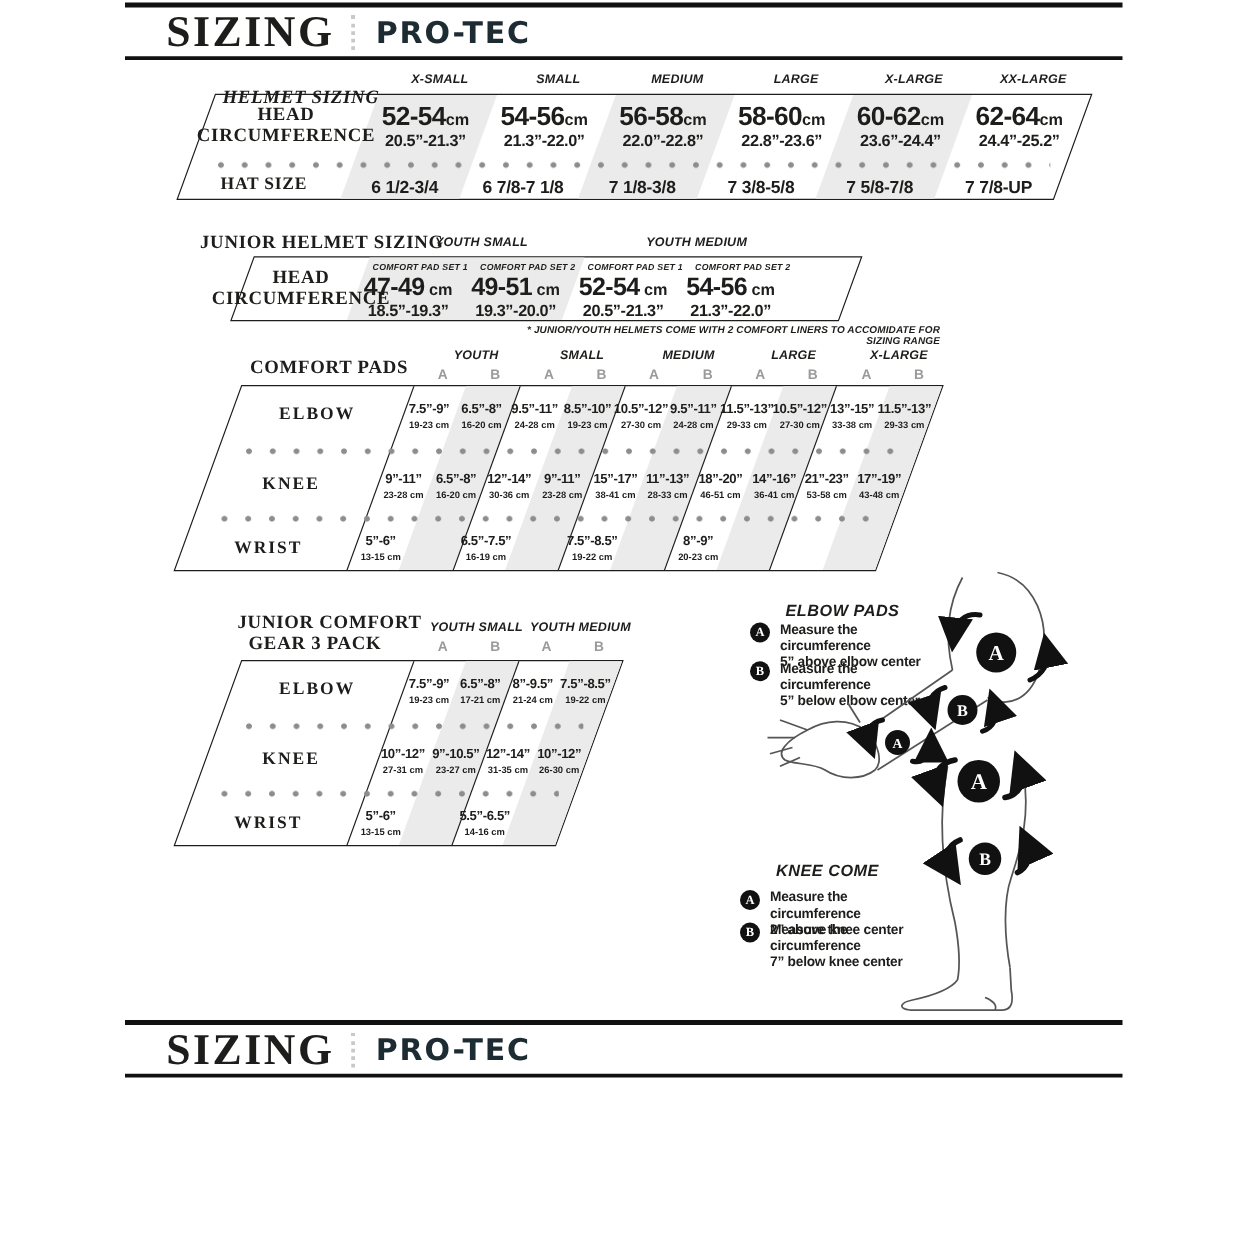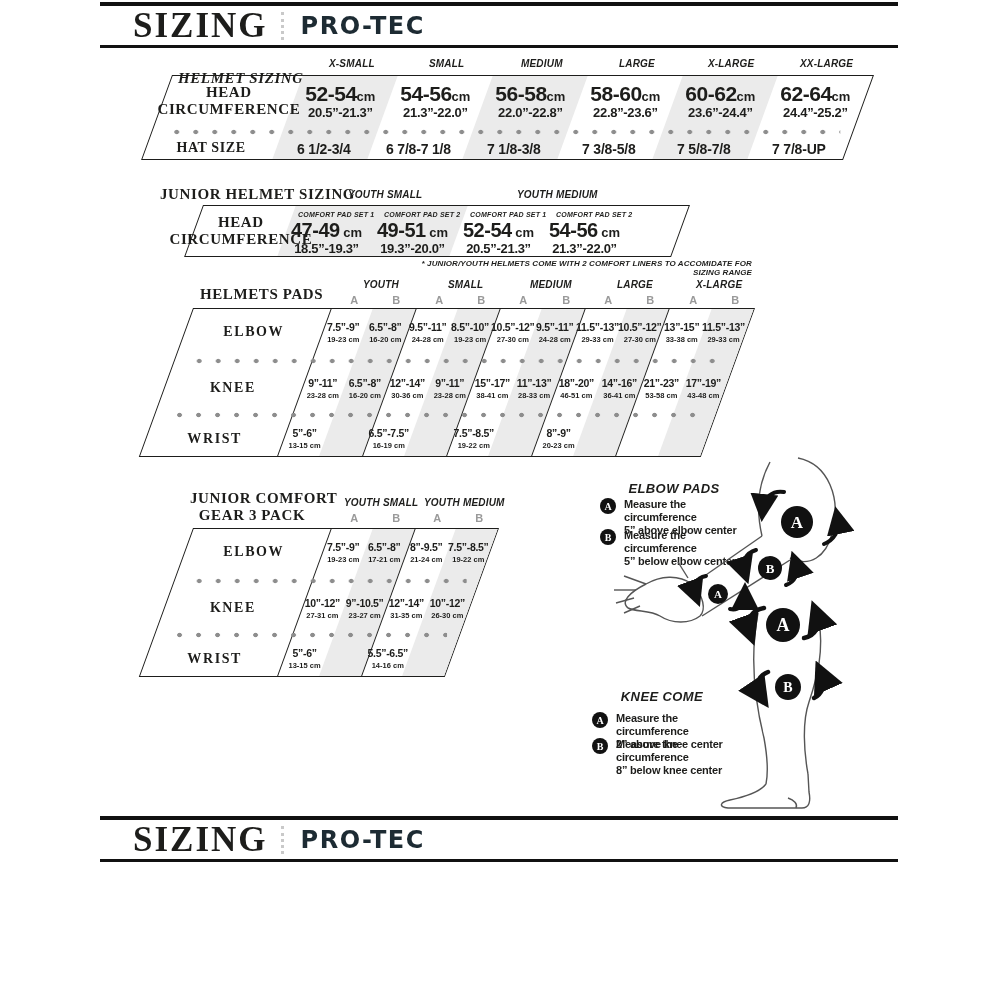--- a/index.html
+++ b/index.html
@@ -64,21 +64,21 @@
 <body>
 
 <div class="brandbar" style="top:2px;">
   <span class="brand-sizing">SIZING</span>
   <span class="brand-divider"></span>
   <span class="brand-protec">PRO-TEC</span>
 </div>
 
 <div class="abs section-title" style="left:178px; top:70px;font-style:italic;">HELMET SIZING</div>
 <div class="abs section-title" style="left:160px; top:186px;">JUNIOR HELMET SIZING</div>
-<div class="abs section-title" style="left:200px; top:286px;">HELMETS PADS</div>
+<div class="abs section-title" style="left:200px; top:286px;">COMFORT PADS</div>
 <div class="abs section-title" style="left:190px; top:490px; width:124px; text-align:center; line-height:1.1;">
   <div>JUNIOR COMFORT</div>
   <div>GEAR 3 PACK</div>
 </div>
 
 <div id="helmet-head" class="skewt" style="left:177px; top:55px; grid-template-columns:130px repeat(6,95px); grid-template-rows:16px;">
     <div class="cell" style="grid-area: 1 / 1;"></div>
     <div class="cell" style="grid-area: 1 / 2;">
       <span class="us sizehead">X-SMALL</span>
     </div>
@@ -552,21 +552,21 @@
   <span class="gbadge">A</span>
   <span class="gtext">
     <span>Measure the circumference</span><br>
     <span>2” above knee center</span>
   </span>
 </div>
 <div class="gitem" style="left:592px; top:738px; width:160px;">
   <span class="gbadge">B</span>
   <span class="gtext">
     <span>Measure the circumference</span><br>
-    <span>8” below knee center</span>
+    <span>7” below knee center</span>
   </span>
 </div>
 
 <svg class="abs" style="left:590px; top:450px;" width="300" height="365" viewBox="0 0 300 365">
   <defs>
     <marker id="ah" markerWidth="7" markerHeight="7" refX="3.5" refY="3.5" orient="auto">
       <path d="M0 0 L7 3.5 L0 7 Z" fill="#111"></path>
     </marker>
   </defs>
 

